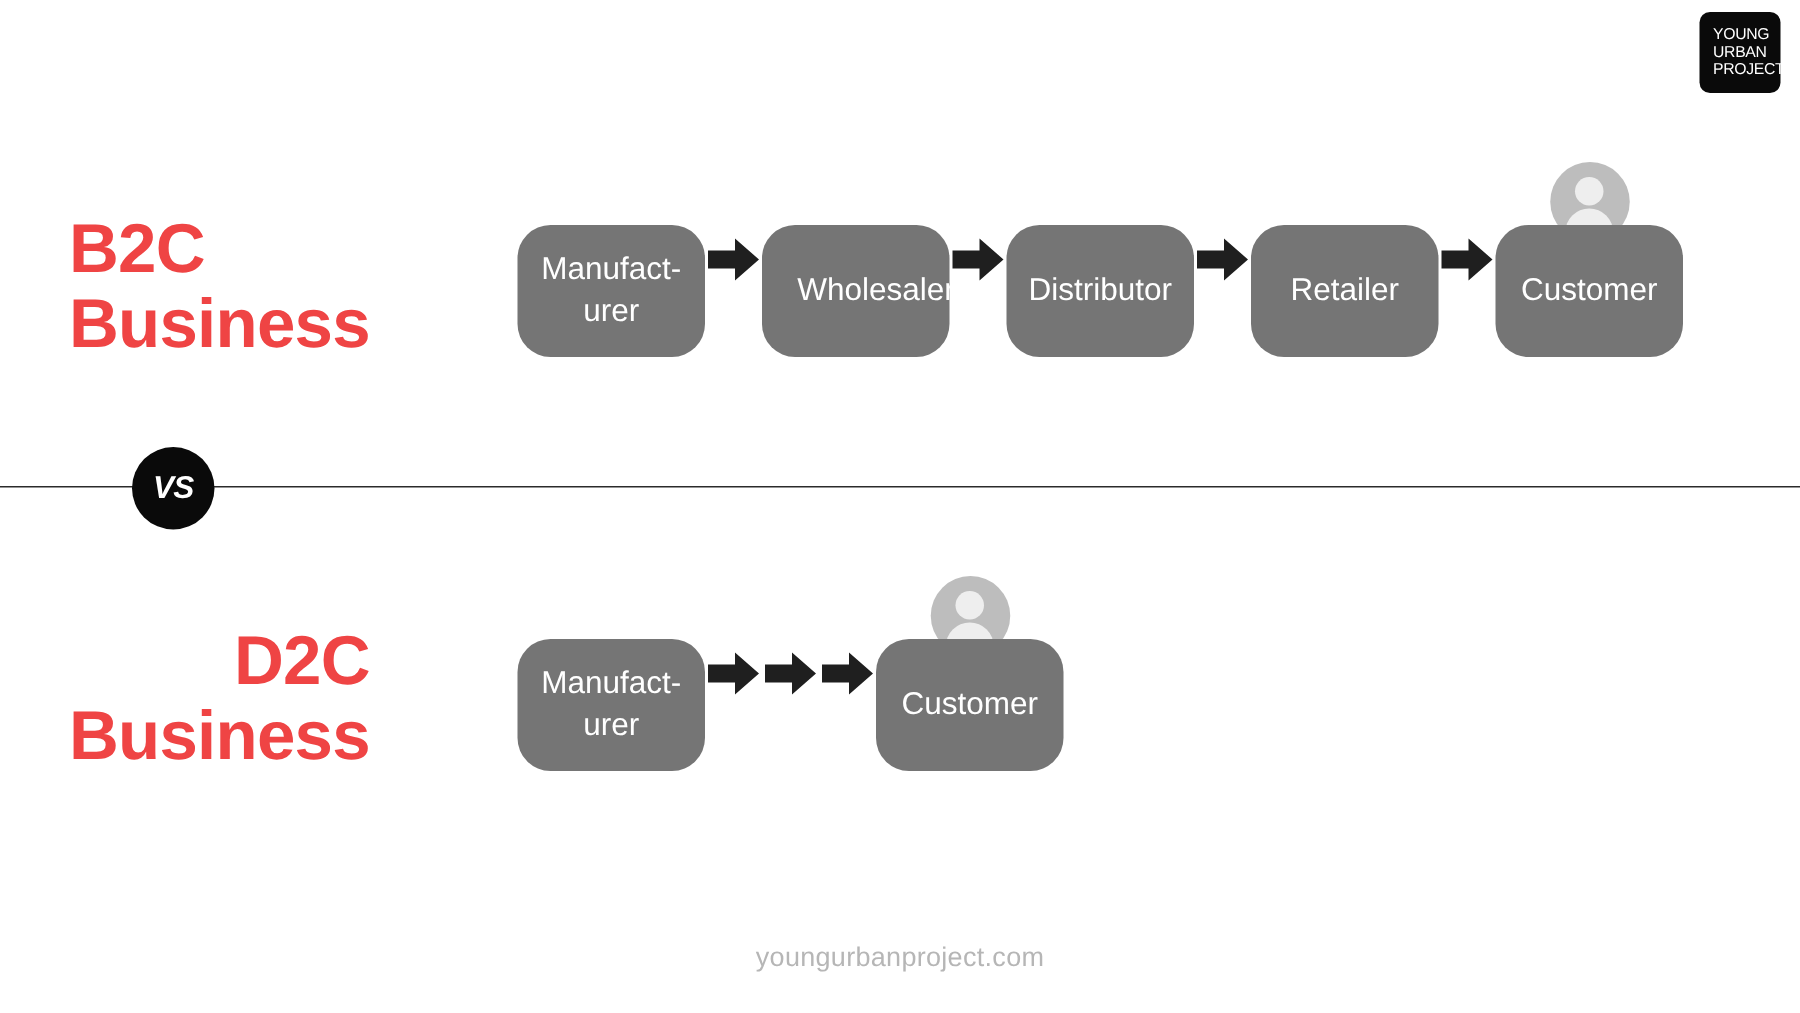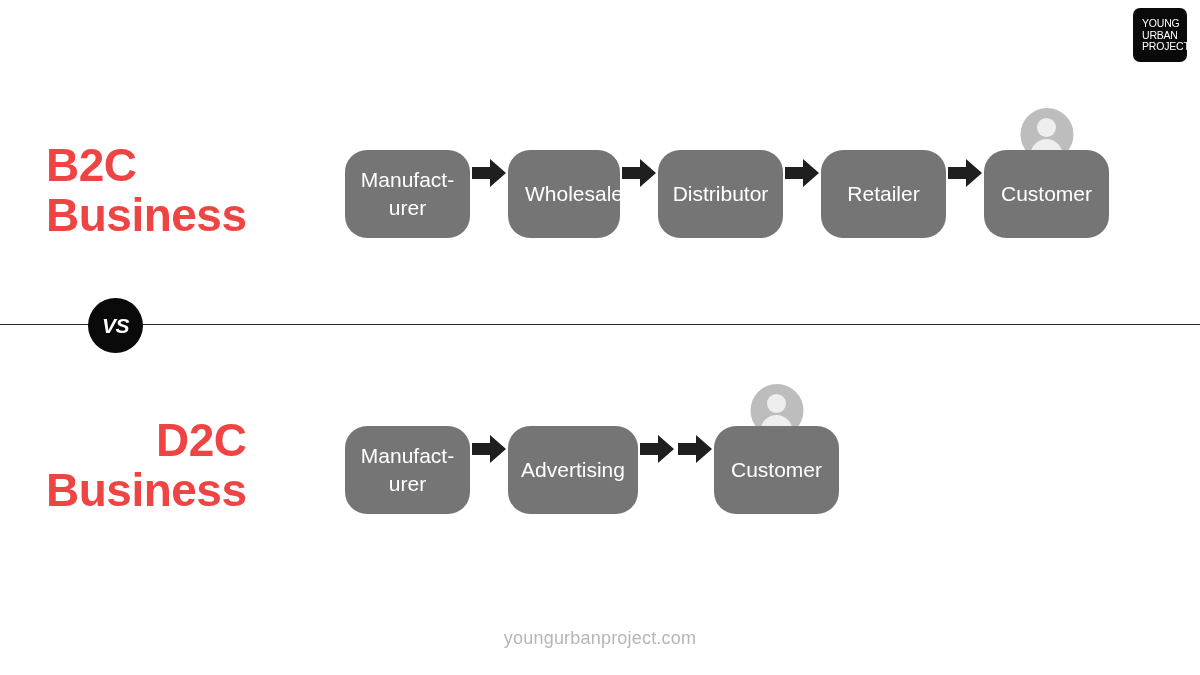--- a/index.html
+++ b/index.html
@@ -193,21 +193,21 @@
 urer</div>
   </div>
 
   <div class="arrow">
     <svg width="38" height="34" viewBox="0 0 38 34" xmlns="http://www.w3.org/2000/svg">
       <path d="M2 11 H20 V3 L36 17 L20 31 V23 H2 Z" fill="#1f1f1f"></path>
     </svg>
   </div>
 
   <div class="node-wrap">
-    <div class="node" style="width:112px;height:88px;padding-left:35px;">Wholesaler</div>
+    <div class="node" style="width:125px;height:88px;padding-left:35px;">Wholesaler</div>
   </div>
 
   <div class="arrow">
     <svg width="38" height="34" viewBox="0 0 38 34" xmlns="http://www.w3.org/2000/svg">
       <path d="M2 11 H20 V3 L36 17 L20 31 V23 H2 Z" fill="#1f1f1f"></path>
     </svg>
   </div>
 
   <div class="node-wrap">
     <div class="node" style="width:125px;height:88px;">Distributor</div>
@@ -253,23 +253,20 @@
     <div class="node" style="width:125px;height:88px;">Manufact-
 urer</div>
   </div>
 
   <div class="arrow">
     <svg width="38" height="34" viewBox="0 0 38 34" xmlns="http://www.w3.org/2000/svg">
       <path d="M2 11 H20 V3 L36 17 L20 31 V23 H2 Z" fill="#1f1f1f"></path>
     </svg>
   </div>
 
-  <div class="node-wrap">
-    <div class="node" style="width:130px;height:88px;">Advertising</div>
-  </div>
 
   <div class="arrow">
     <svg width="38" height="34" viewBox="0 0 38 34" xmlns="http://www.w3.org/2000/svg">
       <path d="M2 11 H20 V3 L36 17 L20 31 V23 H2 Z" fill="#1f1f1f"></path>
     </svg>
   </div>
 
 
   <div class="arrow">
     <svg width="38" height="34" viewBox="0 0 38 34" xmlns="http://www.w3.org/2000/svg">

